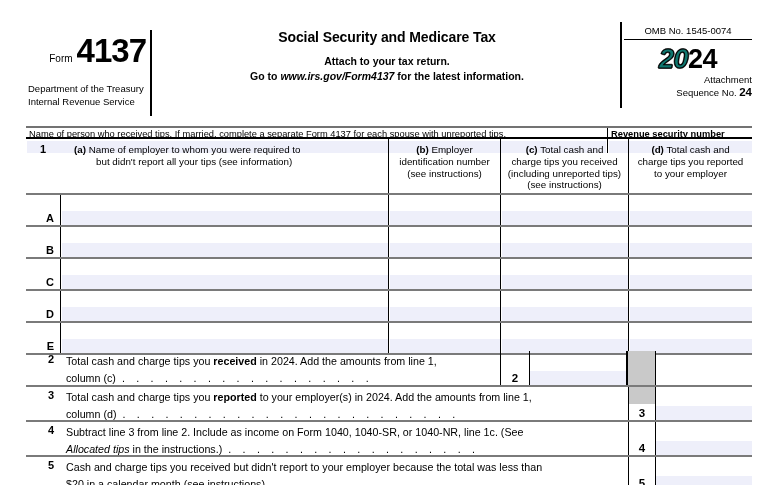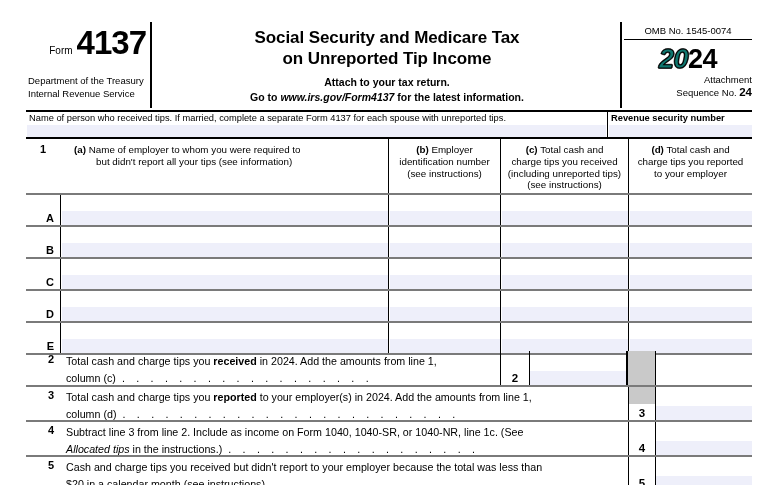--- a/index.html
+++ b/index.html
@@ -17,21 +17,21 @@
   }
 
   
   .header {
     position: absolute;
     left: 26px; top: 22px;
     width: 726px; height: 86px;
   }
   .hdr-left {
     position: absolute;
-    left: 0; top: 0; width: 126px; height: 86px;
+    left: 0; top: 8px; width: 126px; height: 86px;
     border-right: 2px solid #000;
   }
   .form-num-row {
     position: absolute;
     left: 0; top: 4px;
     width: 120px;
     display: flex;
     align-items: baseline;
     justify-content: flex-end;
   }
@@ -56,21 +56,21 @@
   }
 
   .hdr-center {
     position: absolute;
     left: 128px; top: 0;
     width: 468px; height: 86px;
     text-align: center;
     border-right: 2px solid #000;
   }
   .title-main {
-    font-size: 17px;
+    font-size: 14px;
     font-weight: bold;
     line-height: 21px;
     padding-top: 5px;
     letter-spacing: -0.1px;
   }
   .title-sub1 {
     font-size: 10.5px;
     font-weight: bold;
     margin-top: 7px;
   }
@@ -118,23 +118,23 @@
     line-height: 12px;
     text-align: right;
     padding-left: 4px;
     margin-top: 0px;
   }
   .attach .seqnum { font-weight: bold; font-size: 11.5px; }
 
   
   .namerow {
     position: absolute;
-    left: 26px; top: 110px;
+    left: 26px; top: 126px;
     width: 726px; height: 28px;
-    border-top: 2px solid #000000;
+    border-top: 2px solid #737373;
   }
   .namecell {
     position: absolute;
     left: 0; top: 0; width: 582px; height: 25px;
     border-right: 1px solid #000;
   }
   .ssncell {
     position: absolute;
     left: 582px; top: 0; width: 144px; height: 25px;
   }
@@ -344,21 +344,20 @@
       </div>
       <div class="agency">
         <div>Department of the Treasury</div>
         <div>Internal Revenue Service</div>
       </div>
     </div>
 
     <div class="hdr-center">
       <div class="title-main">
         <div>Social Security and Medicare Tax</div>
-        <div>on Unreported Tip Income</div>
       </div>
       <div class="title-sub1">Attach to your tax return.</div>
       <div class="title-sub2">
         <span>Go to</span>
         <i>www.irs.gov/Form4137</i>
         <span>for the latest information.</span>
       </div>
     </div>
 
     <div class="hdr-right">

